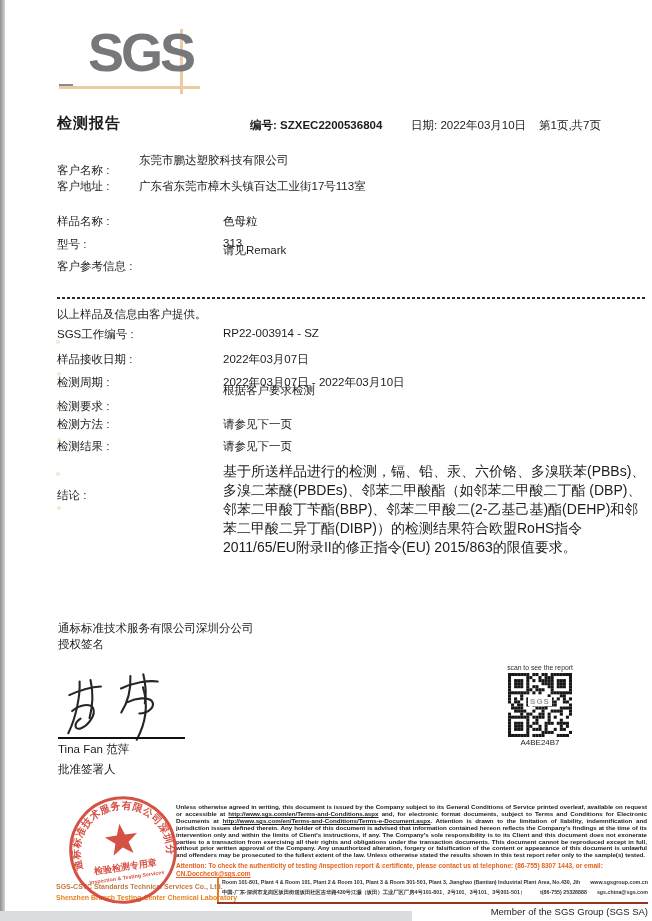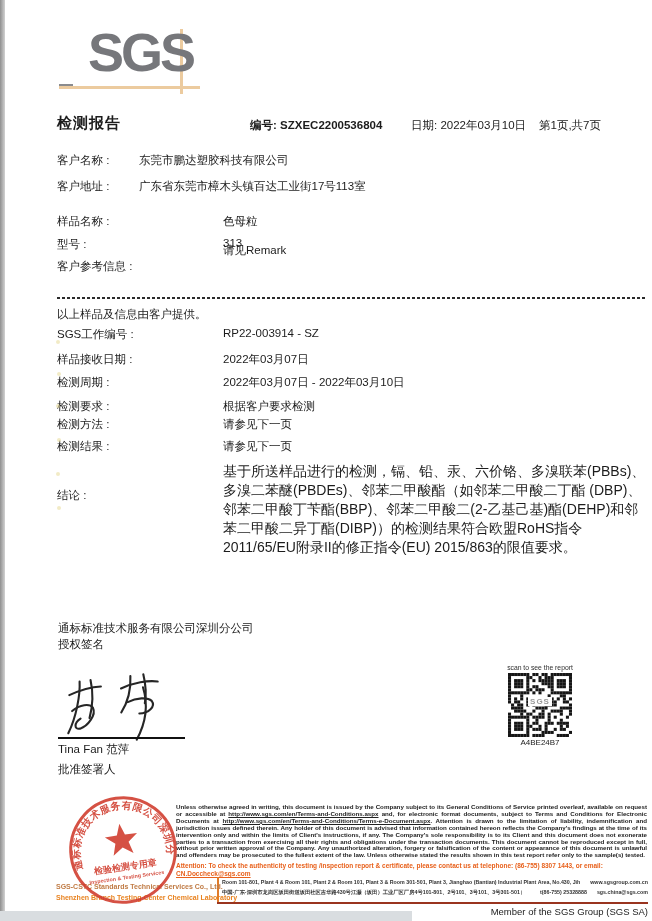--- a/index.html
+++ b/index.html
@@ -73,21 +73,21 @@
   <div class="hmeta" style="left:250px;font-weight:bold;">
     <span>编号:</span>
     <span>SZXEC2200536804</span>
   </div>
   <div class="hmeta" style="left:411px;">
     <span>日期:</span>
     <span>2022年03月10日</span>
   </div>
   <div class="hmeta" style="left:539px;">第1页,共7页</div>
 
-  <span class="lab" style="top:153px;text-align:center;">客户名称 :</span>
+  <span class="lab" style="top:163px;text-align:center;">客户名称 :</span>
   <span class="val" style="left:139px;top:153px;">东莞市鹏达塑胶科技有限公司</span>
   <span class="lab" style="top:179px;">客户地址 :</span>
   <span class="val" style="left:139px;top:179px;text-align:center;">广东省东莞市樟木头镇百达工业街17号113室</span>
 
   <span class="lab" style="top:214px;">样品名称 :</span>
   <span class="val" style="left:223px;top:214px;">色母粒</span>
   <span class="lab" style="top:237px;">型号 :</span>
   <span class="val" style="left:223px;top:237px;">313</span>
   <span class="lab" style="top:259px;">客户参考信息 :</span>
   <span class="val" style="left:223px;top:243px;">请见Remark</span>
@@ -95,21 +95,21 @@
 
   <div class="dash"></div>
 
   <span class="lab" style="top:327px;">SGS工作编号 :</span>
   <span class="val" style="left:223px;top:327px;">RP22-003914 - SZ</span>
   <span class="lab" style="top:352px;">样品接收日期 :</span>
   <span class="val" style="left:223px;top:352px;">2022年03月07日</span>
   <span class="lab" style="top:375px;">检测周期 :</span>
   <span class="val" style="left:223px;top:375px;">2022年03月07日 - 2022年03月10日</span>
   <span class="lab" style="top:399px;">检测要求 :</span>
-  <span class="val" style="left:223px;top:399px;text-align:right;">根据客户要求检测</span>
+  <span class="val" style="left:223px;top:383px;text-align:right;">根据客户要求检测</span>
   <span class="lab" style="top:417px;">检测方法 :</span>
   <span class="val" style="left:223px;top:417px;">请参见下一页</span>
   <span class="lab" style="top:439px;">检测结果 :</span>
   <span class="val" style="left:223px;top:439px;">请参见下一页</span>
   <span class="lab" style="top:488px;">结论 :</span>
   <div class="conclusion">基于所送样品进行的检测，镉、铅、汞、六价铬、多溴联苯(PBBs)、多溴二苯醚(PBDEs)、邻苯二甲酸酯（如邻苯二甲酸二丁酯 (DBP)、邻苯二甲酸丁苄酯(BBP)、邻苯二甲酸二(2-乙基己基)酯(DEHP)和邻苯二甲酸二异丁酯(DIBP)）的检测结果符合欧盟RoHS指令2011/65/EU附录II的修正指令(EU) 2015/863的限值要求。</div>
 
   <div class="wdot" style="left:56px;top:340px;"></div>
   <div class="wdot" style="left:57px;top:372px;"></div>
   <div class="wdot" style="left:56px;top:404px;"></div>

